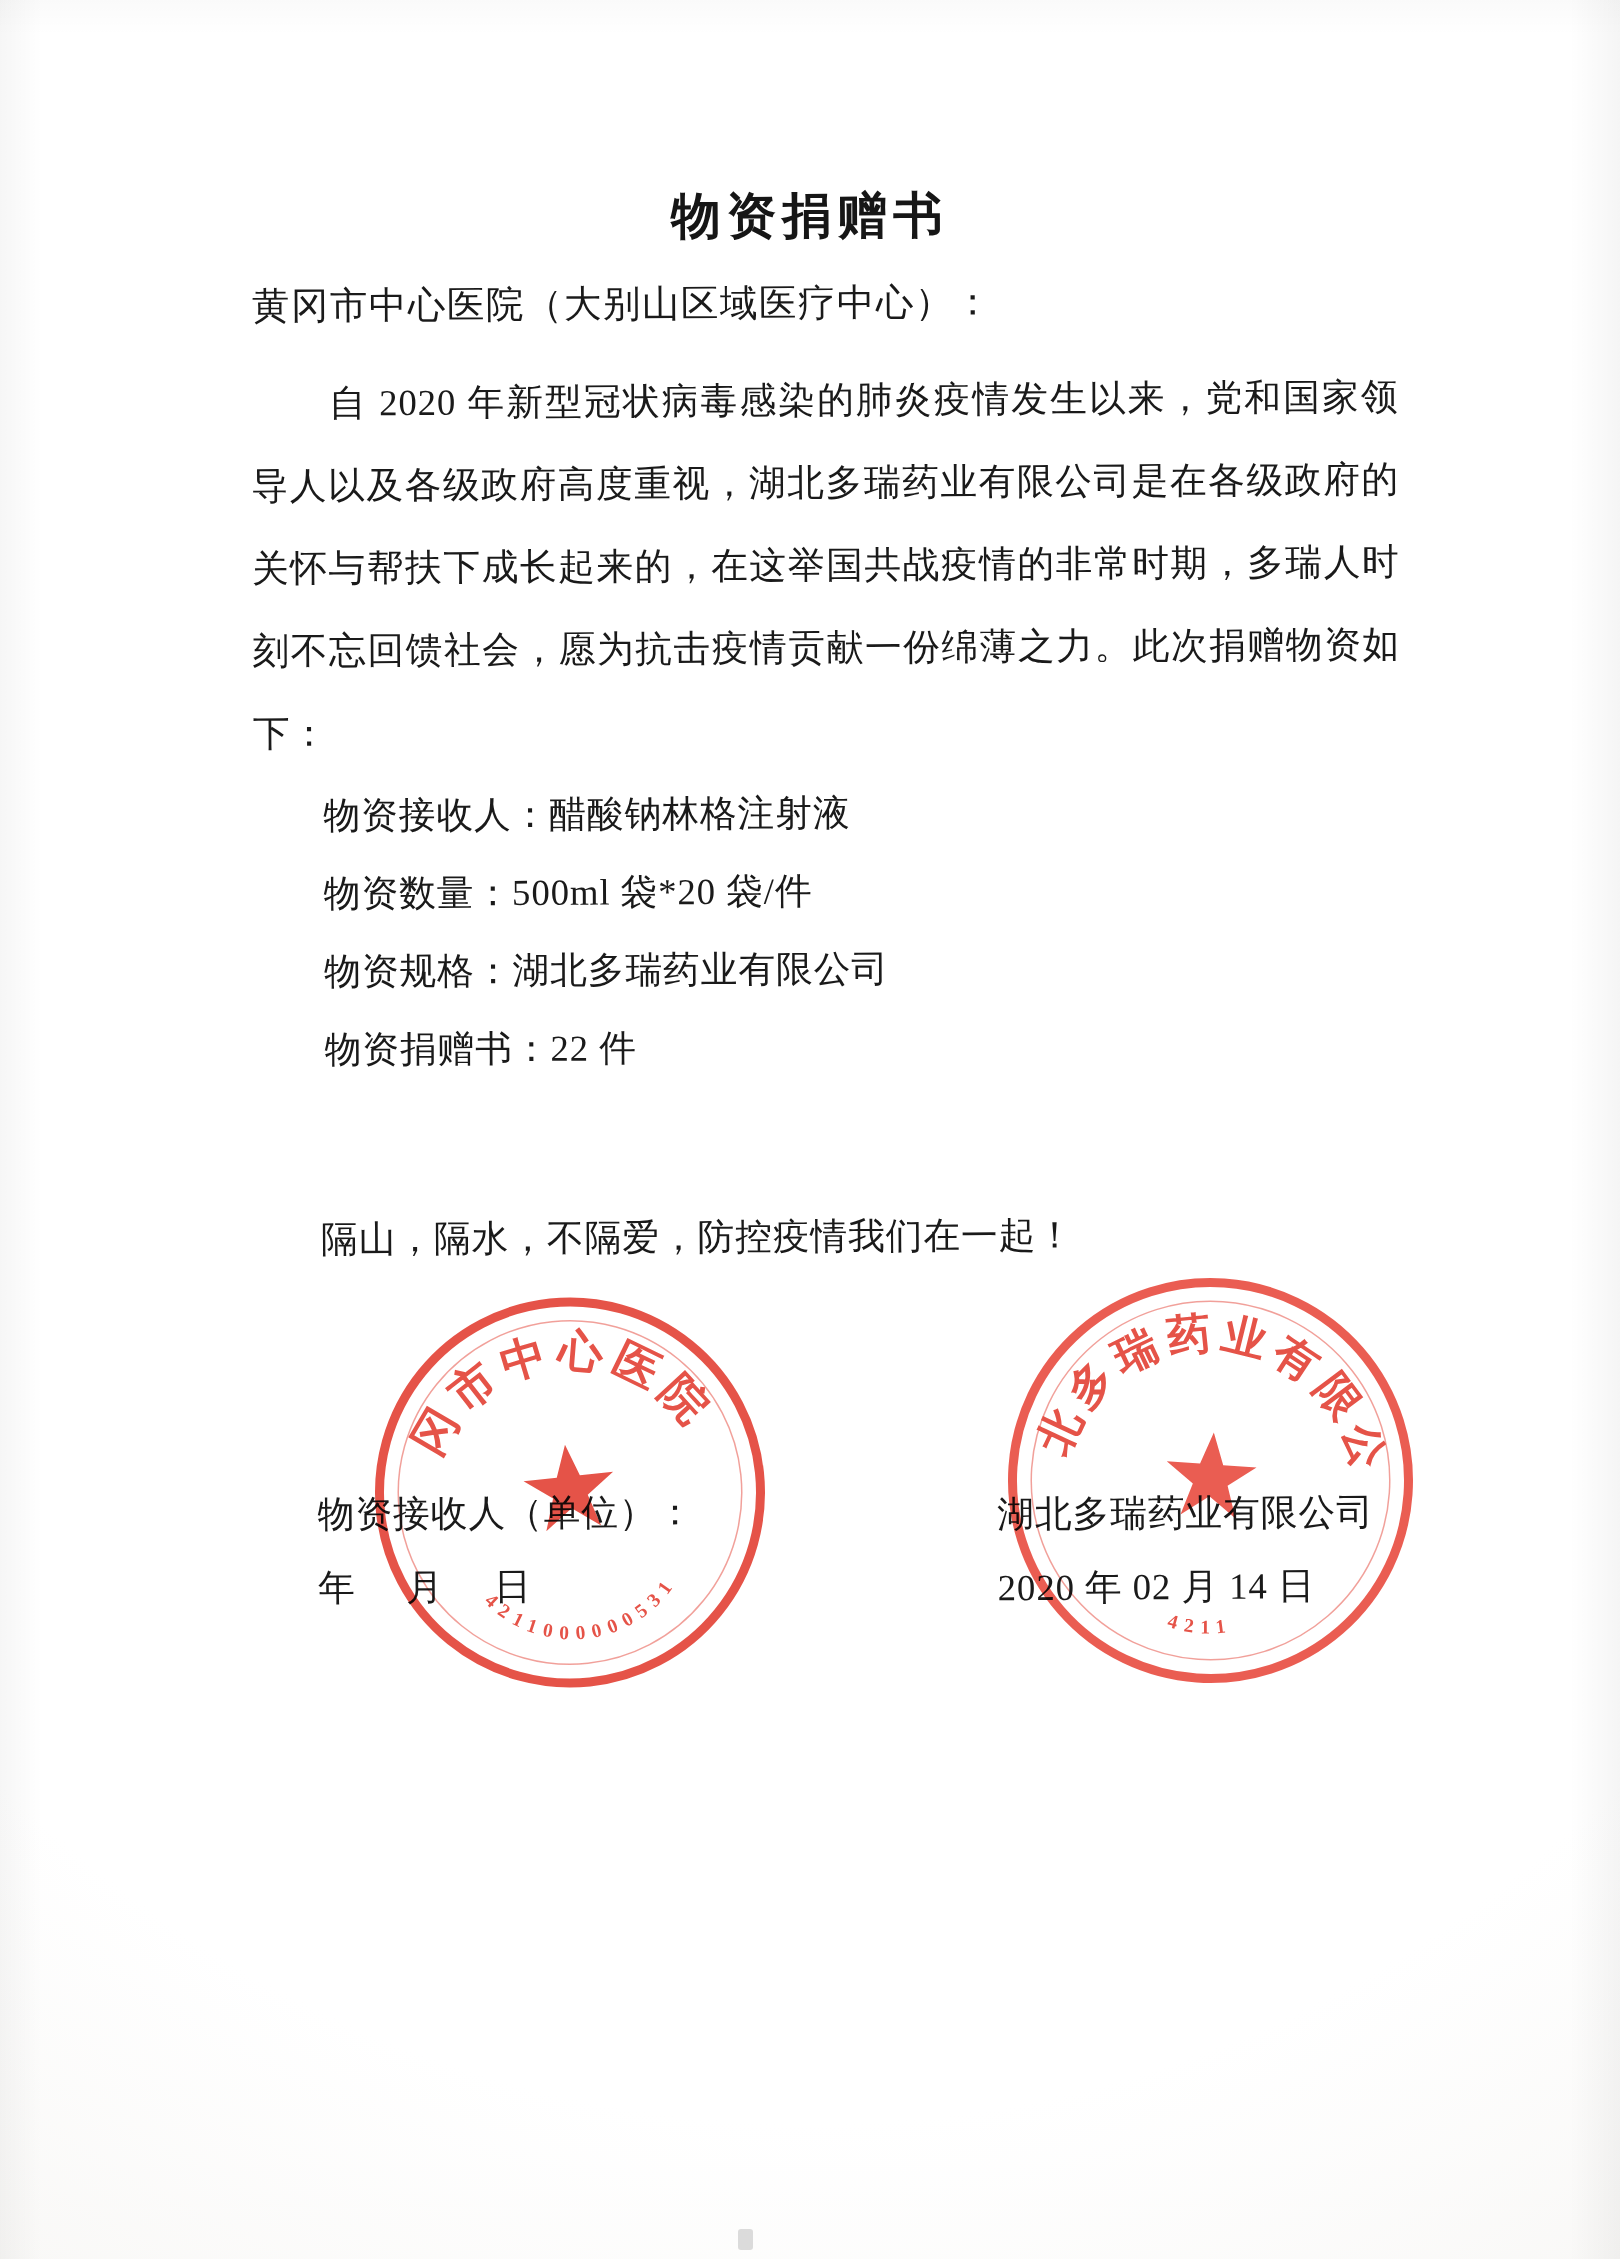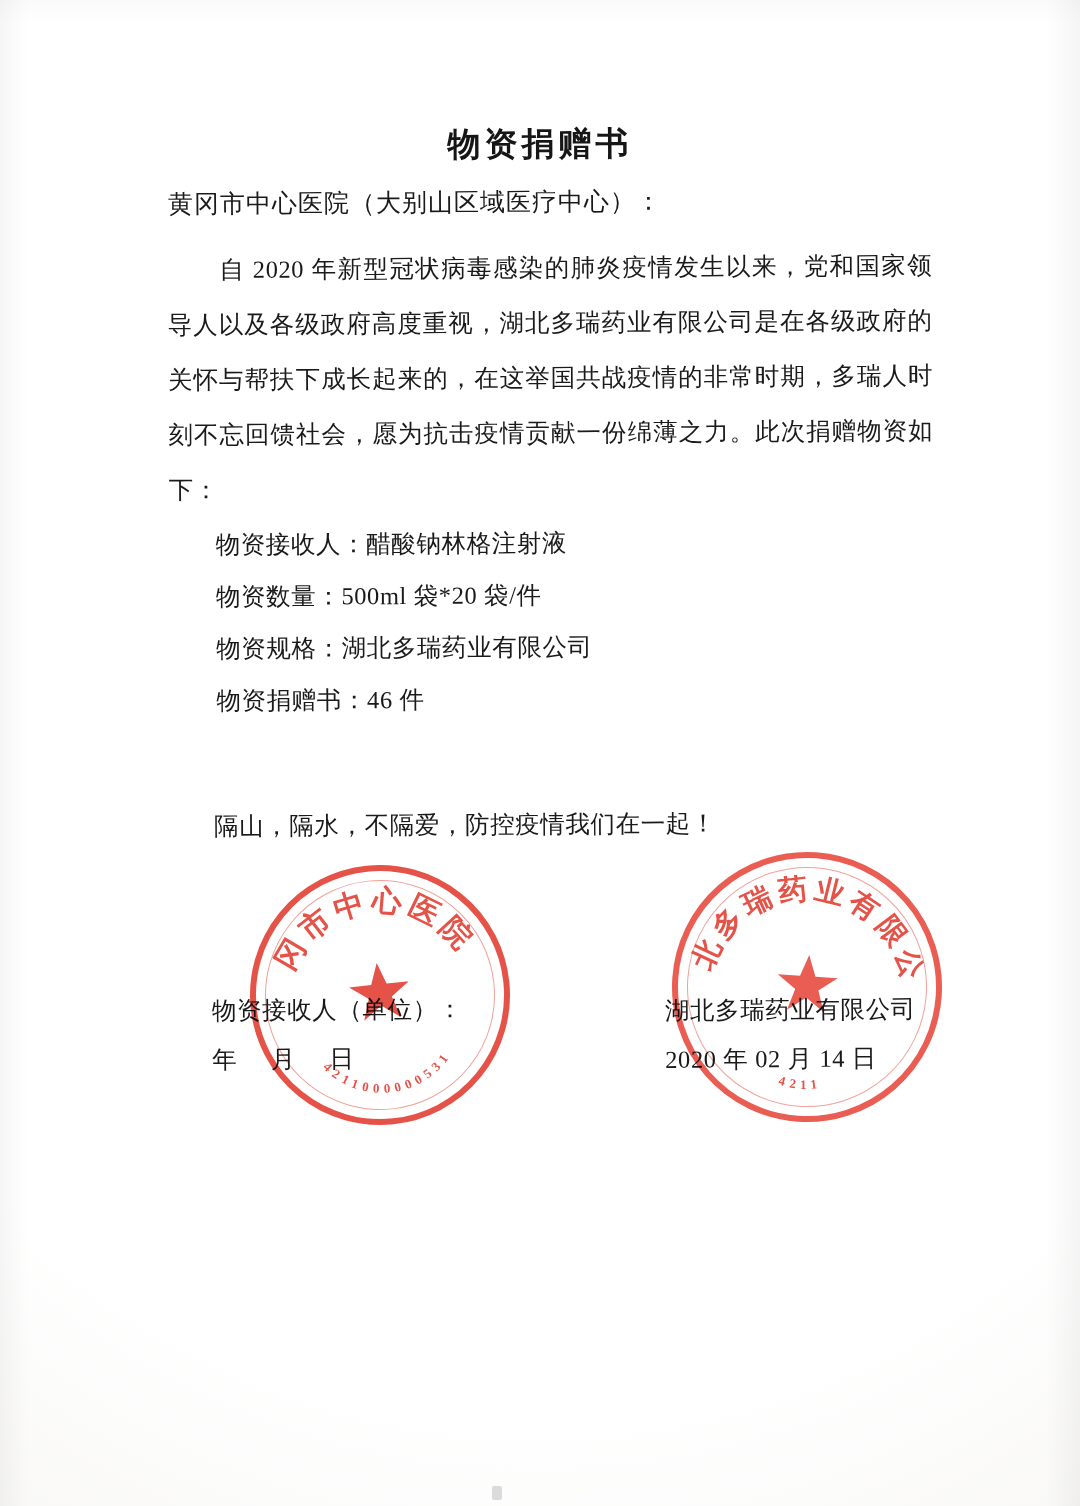--- a/index.html
+++ b/index.html
@@ -205,21 +205,21 @@
     <div class="item-row">
       <span class="item-label">物资接收人：</span><span class="item-value">醋酸钠林格注射液</span>
     </div>
     <div class="item-row">
       <span class="item-label">物资数量：</span><span class="item-value">500ml 袋*20 袋/件</span>
     </div>
     <div class="item-row">
       <span class="item-label">物资规格：</span><span class="item-value">湖北多瑞药业有限公司</span>
     </div>
     <div class="item-row">
-      <span class="item-label">物资捐赠书：</span><span class="item-value">46 件</span>
+      <span class="item-label">物资捐赠书：</span><span class="item-value">22 件</span>
     </div>
   </div>
 
   <div class="slogan">隔山，隔水，不隔爱，防控疫情我们在一起！</div>
 
   <div class="sig-left">
     <div class="sig-line">物资接收人（单位）：</div>
     <div class="sig-line sig-date-left">年    月    日</div>
   </div>
 

